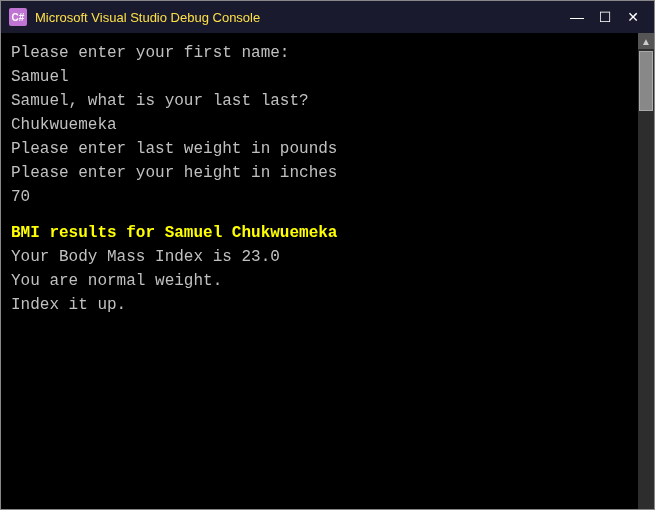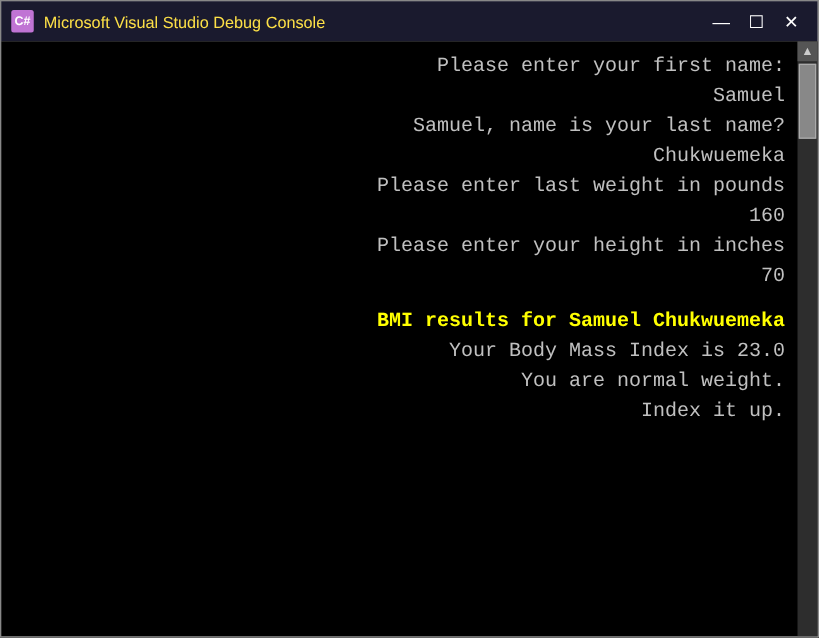--- a/index.html
+++ b/index.html
@@ -86,21 +86,20 @@
       font-family: 'Courier New', Courier, monospace;
       font-size: 16px;
       line-height: 1.5;
       color: #c0c0c0;
       overflow-y: auto;
     }
 
     .line {
       white-space: pre;
       display: block;
-      text-align: right;
     }
 
     .line-white {
       color: #c0c0c0;
     }
 
     .line-yellow {
       color: #ffff00;
       font-weight: bold;
       margin-top: 12px;
@@ -145,25 +144,24 @@
     <div class="title-bar-controls">
       <button class="tb-btn">—</button>
       <button class="tb-btn">☐</button>
       <button class="tb-btn close">✕</button>
     </div>
   </div>
   <div class="console-area">
     <div class="console-content" id="console-output">
     <span class="line line-white">Please enter your first name:</span>
         <span class="line line-white">Samuel</span>
-        <span class="line line-white">Samuel, name is your last name?</span>
+        <span class="line line-white">Samuel, what is your last last?</span>
         <span class="line line-white">Chukwuemeka</span>
         <span class="line line-white"></span>
         <span class="line line-white">Please enter last weight in pounds</span>
-        <span class="line line-white">160</span>
         <span class="line line-white"></span>
         <span class="line line-white">Please enter your height in inches</span>
         <span class="line line-white">70</span>
         <span class="line line-white"></span>
         <span class="line line-yellow">BMI results for Samuel Chukwuemeka</span>
         <span class="line line-white">Your Body Mass Index is 23.0</span>
         <span class="line line-white">You are normal weight.</span>
         <span class="line line-white">Index it up.</span>
       </div>
     <div class="scrollbar">

